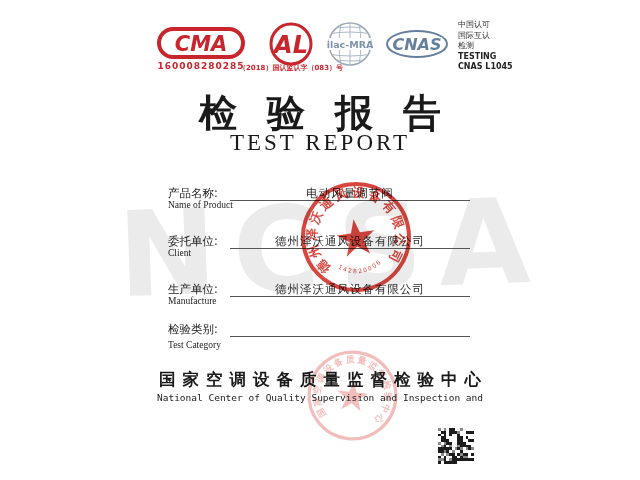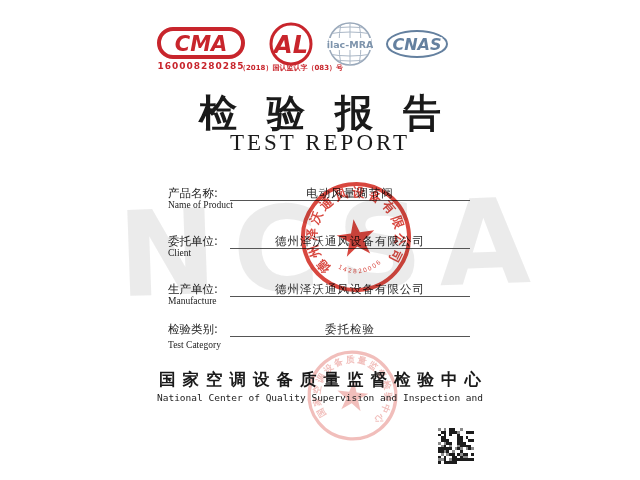--- a/index.html
+++ b/index.html
@@ -88,20 +88,27 @@
     </g>
     <rect x="2" y="17" width="42" height="12" fill="#ffffff"></rect>
     <text x="23" y="26.5" text-anchor="middle" font-size="9.5" font-weight="bold" fill="#7e94ac" font-family="DejaVu Sans, sans-serif">ilac-MRA</text>
   </svg>
 
   <svg class="abs logo cnas-logo" width="64" height="30" viewBox="0 0 64 30">
     <ellipse cx="32" cy="15" rx="30" ry="13" fill="none" stroke="#64809f" stroke-width="2"></ellipse>
     <text x="32" y="21" text-anchor="middle" font-size="16" font-weight="bold" font-style="italic" fill="#64809f" stroke="#ffffff" stroke-width="3" paint-order="stroke" font-family="DejaVu Sans, sans-serif">CNAS</text>
   </svg>
 
+  <div class="abs accred">
+    <div>中国认可</div>
+    <div>国际互认</div>
+    <div>检测</div>
+    <div class="b">TESTING</div>
+    <div class="b">CNAS L1045</div>
+  </div>
 
   <div class="abs title-en">TEST REPORT</div>
   <div class="abs title-cn">检验报告</div>
 
   <div class="abs flabel-cn" style="top:186px">产品名称:</div>
   <div class="abs flabel-en" style="top:200px">Name of Product</div>
   <div class="abs fvalue" style="top:186px">电动风量调节阀</div>
   <div class="abs fline" style="top:200px"></div>
 
   <div class="abs flabel-cn" style="top:234px">委托单位:</div>
@@ -109,21 +116,20 @@
   <div class="abs fvalue" style="top:234px">德州泽沃通风设备有限公司</div>
   <div class="abs fline" style="top:248px"></div>
 
   <div class="abs flabel-cn" style="top:282px">生产单位:</div>
   <div class="abs flabel-en" style="top:296px">Manufacture</div>
   <div class="abs fvalue" style="top:282px">德州泽沃通风设备有限公司</div>
   <div class="abs fline" style="top:296px"></div>
 
   <div class="abs flabel-cn" style="top:322px">检验类别:</div>
   <div class="abs flabel-en" style="top:340px">Test Category</div>
-  <div class="abs fvalue" style="top:322px">委托检验</div>
   <div class="abs fline" style="top:336px"></div>
 
   <svg class="abs seal-company" width="116" height="116" viewBox="0 0 116 116">
     <defs>
       <path id="sealTopArc" d="M 28 84 A 40 40 0 1 1 88 84" fill="none"></path>
       <path id="sealBotArc" d="M 34 85 A 36 36 0 0 0 82 85" fill="none"></path>
     </defs>
     <circle cx="58" cy="58" r="53" fill="none" stroke="#d5372e" stroke-width="4"></circle>
     <polygon points="58,40 62.5,53.9 77,53.8 65.2,62.4 69.8,76.2 58,67.6 46.2,76.2 50.8,62.4 39,53.8 53.5,53.9" fill="#d5372e"></polygon>
     <text font-size="12.5" font-weight="bold" fill="#d5372e" font-family="DejaVu Sans, sans-serif">

